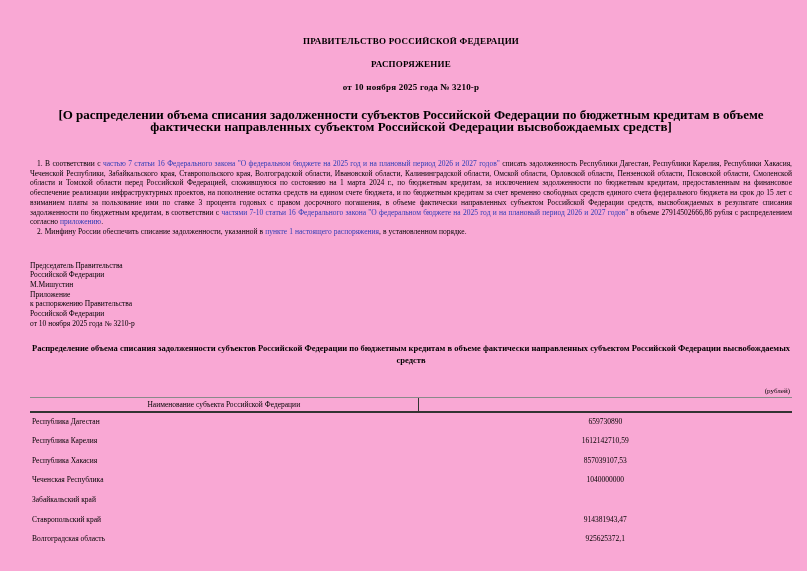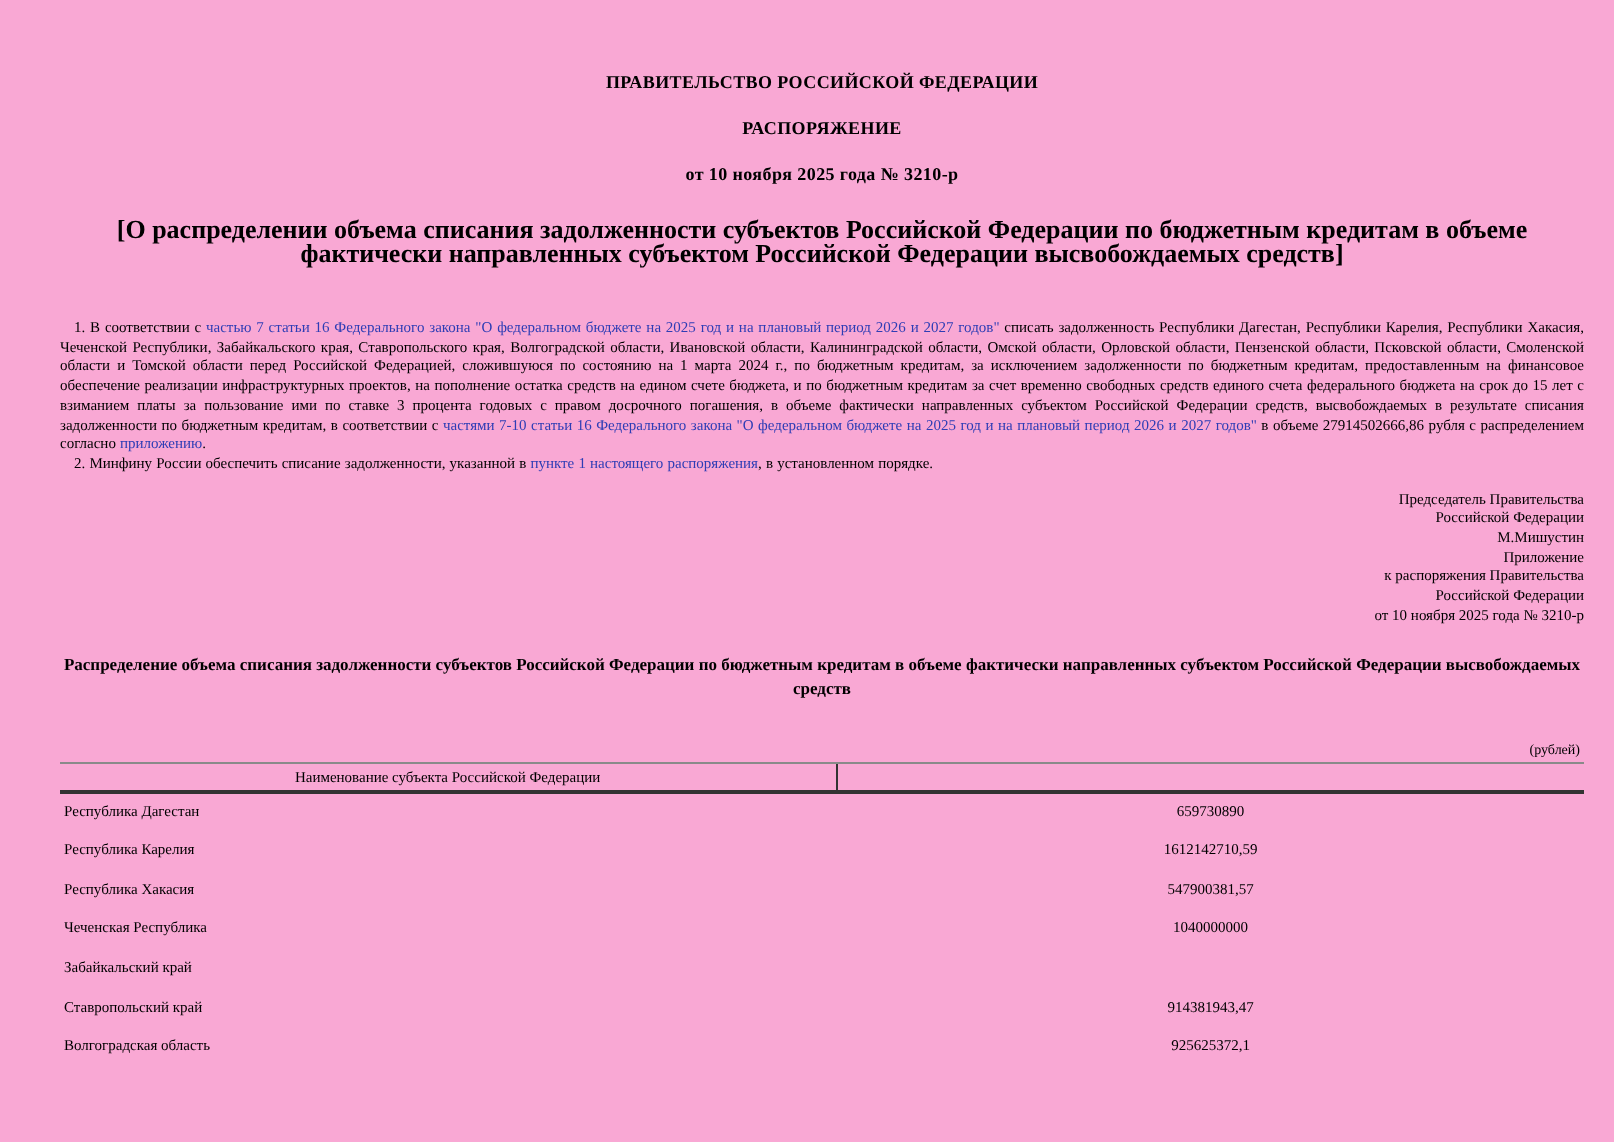--- a/index.html
+++ b/index.html
@@ -13,21 +13,21 @@
     box-sizing:border-box;
     padding:36px 15px 0 30px;
     overflow:hidden;
   }
   .center{text-align:center;}
   .h-line{font-size:9px;font-weight:bold;margin:0 0 13px 0;letter-spacing:.2px;}
   .h-date{margin-bottom:17px;}
   .doc-title{font-size:13px;font-weight:bold;line-height:12px;margin:0 0 26px 0;}
   .para{font-size:7.5px;line-height:9.7px;text-align:justify;text-indent:7px;margin:0;word-spacing:.2px;}
   .para a{color:var(--link,#2e3db5);text-decoration:none;cursor:pointer;}
-  .sig-block{font-size:7.5px;line-height:9.7px;text-align:right;margin-top:8px;}
+  .sig-block{font-size:7.5px;line-height:9.7px;text-align:left;margin-top:24px;}
   .app-title{font-size:8.5px;font-weight:bold;line-height:12px;text-align:center;margin-top:13px;}
   .units{font-size:7px;text-align:right;margin-top:21px;margin-bottom:2px;padding-right:2px;}
   .tbl{width:100%;}
   .tbl-head{display:flex;border-top:1px solid #8a8a8a;border-bottom:2px solid #333;}
   .tbl-head .cell{font-size:7.5px;text-align:center;padding:2px 2px 2px 2px;box-sizing:border-box;}
   .tbl-head .c1{width:51%;border-right:1px solid #333;}
   .tbl-head .c2{width:49%;}
   .trow{display:flex;height:19.6px;box-sizing:border-box;padding-top:4px;}
   .trow .cell{font-size:7.5px;box-sizing:border-box;}
   .trow .c1{width:51%;text-align:left;padding-left:2px;}
@@ -45,21 +45,21 @@
 
   <p class="para"><span>1. В соответствии с </span><a>частью 7 статьи 16 Федерального закона "О федеральном бюджете на 2025 год и на плановый период 2026 и 2027 годов"</a><span> списать задолженность Республики Дагестан, Республики Карелия, Республики Хакасия, Чеченской Республики, Забайкальского края, Ставропольского края, Волгоградской области, Ивановской области, Калининградской области, Омской области, Орловской области, Пензенской области, Псковской области, Смоленской области и Томской области перед Российской Федерацией, сложившуюся по состоянию на 1 марта 2024 г., по бюджетным кредитам, за исключением задолженности по бюджетным кредитам, предоставленным на финансовое обеспечение реализации инфраструктурных проектов, на пополнение остатка средств на едином счете бюджета, и по бюджетным кредитам за счет временно свободных средств единого счета федерального бюджета на срок до 15 лет с взиманием платы за пользование ими по ставке 3 процента годовых с правом досрочного погашения, в объеме фактически направленных субъектом Российской Федерации средств, высвобождаемых в результате списания задолженности по бюджетным кредитам, в соответствии с </span><a>частями 7-10 статьи 16 Федерального закона "О федеральном бюджете на 2025 год и на плановый период 2026 и 2027 годов"</a><span> в объеме 27914502666,86 рубля с распределением согласно </span><a>приложению</a><span>.</span></p>
 
   <p class="para"><span>2. Минфину России обеспечить списание задолженности, указанной в </span><a>пункте 1 настоящего распоряжения</a><span>, в установленном порядке.</span></p>
 
   <div class="sig-block">
     <div>Председатель Правительства</div>
     <div>Российской Федерации</div>
     <div>М.Мишустин</div>
     <div>Приложение</div>
-    <div>к распоряжения Правительства</div>
+    <div>к распоряжению Правительства</div>
     <div>Российской Федерации</div>
     <div>от 10 ноября 2025 года № 3210-р</div>
   </div>
 
   <div class="app-title">Распределение объема списания задолженности субъектов Российской Федерации по бюджетным кредитам в объеме фактически направленных субъектом Российской Федерации высвобождаемых средств</div>
 
   <div class="units">(рублей)</div>
 
   <div class="tbl">
     <div class="tbl-head">
@@ -69,21 +69,21 @@
     <div class="trow">
       <div class="cell c1">Республика Дагестан</div>
       <div class="cell c2">659730890</div>
     </div>
     <div class="trow">
       <div class="cell c1">Республика Карелия</div>
       <div class="cell c2">1612142710,59</div>
     </div>
     <div class="trow">
       <div class="cell c1">Республика Хакасия</div>
-      <div class="cell c2">547900381,57</div>
+      <div class="cell c2">857039107,53</div>
     </div>
     <div class="trow">
       <div class="cell c1">Чеченская Республика</div>
       <div class="cell c2">1040000000</div>
     </div>
     <div class="trow">
       <div class="cell c1">Забайкальский край</div>
     </div>
     <div class="trow">
       <div class="cell c1">Ставропольский край</div>

